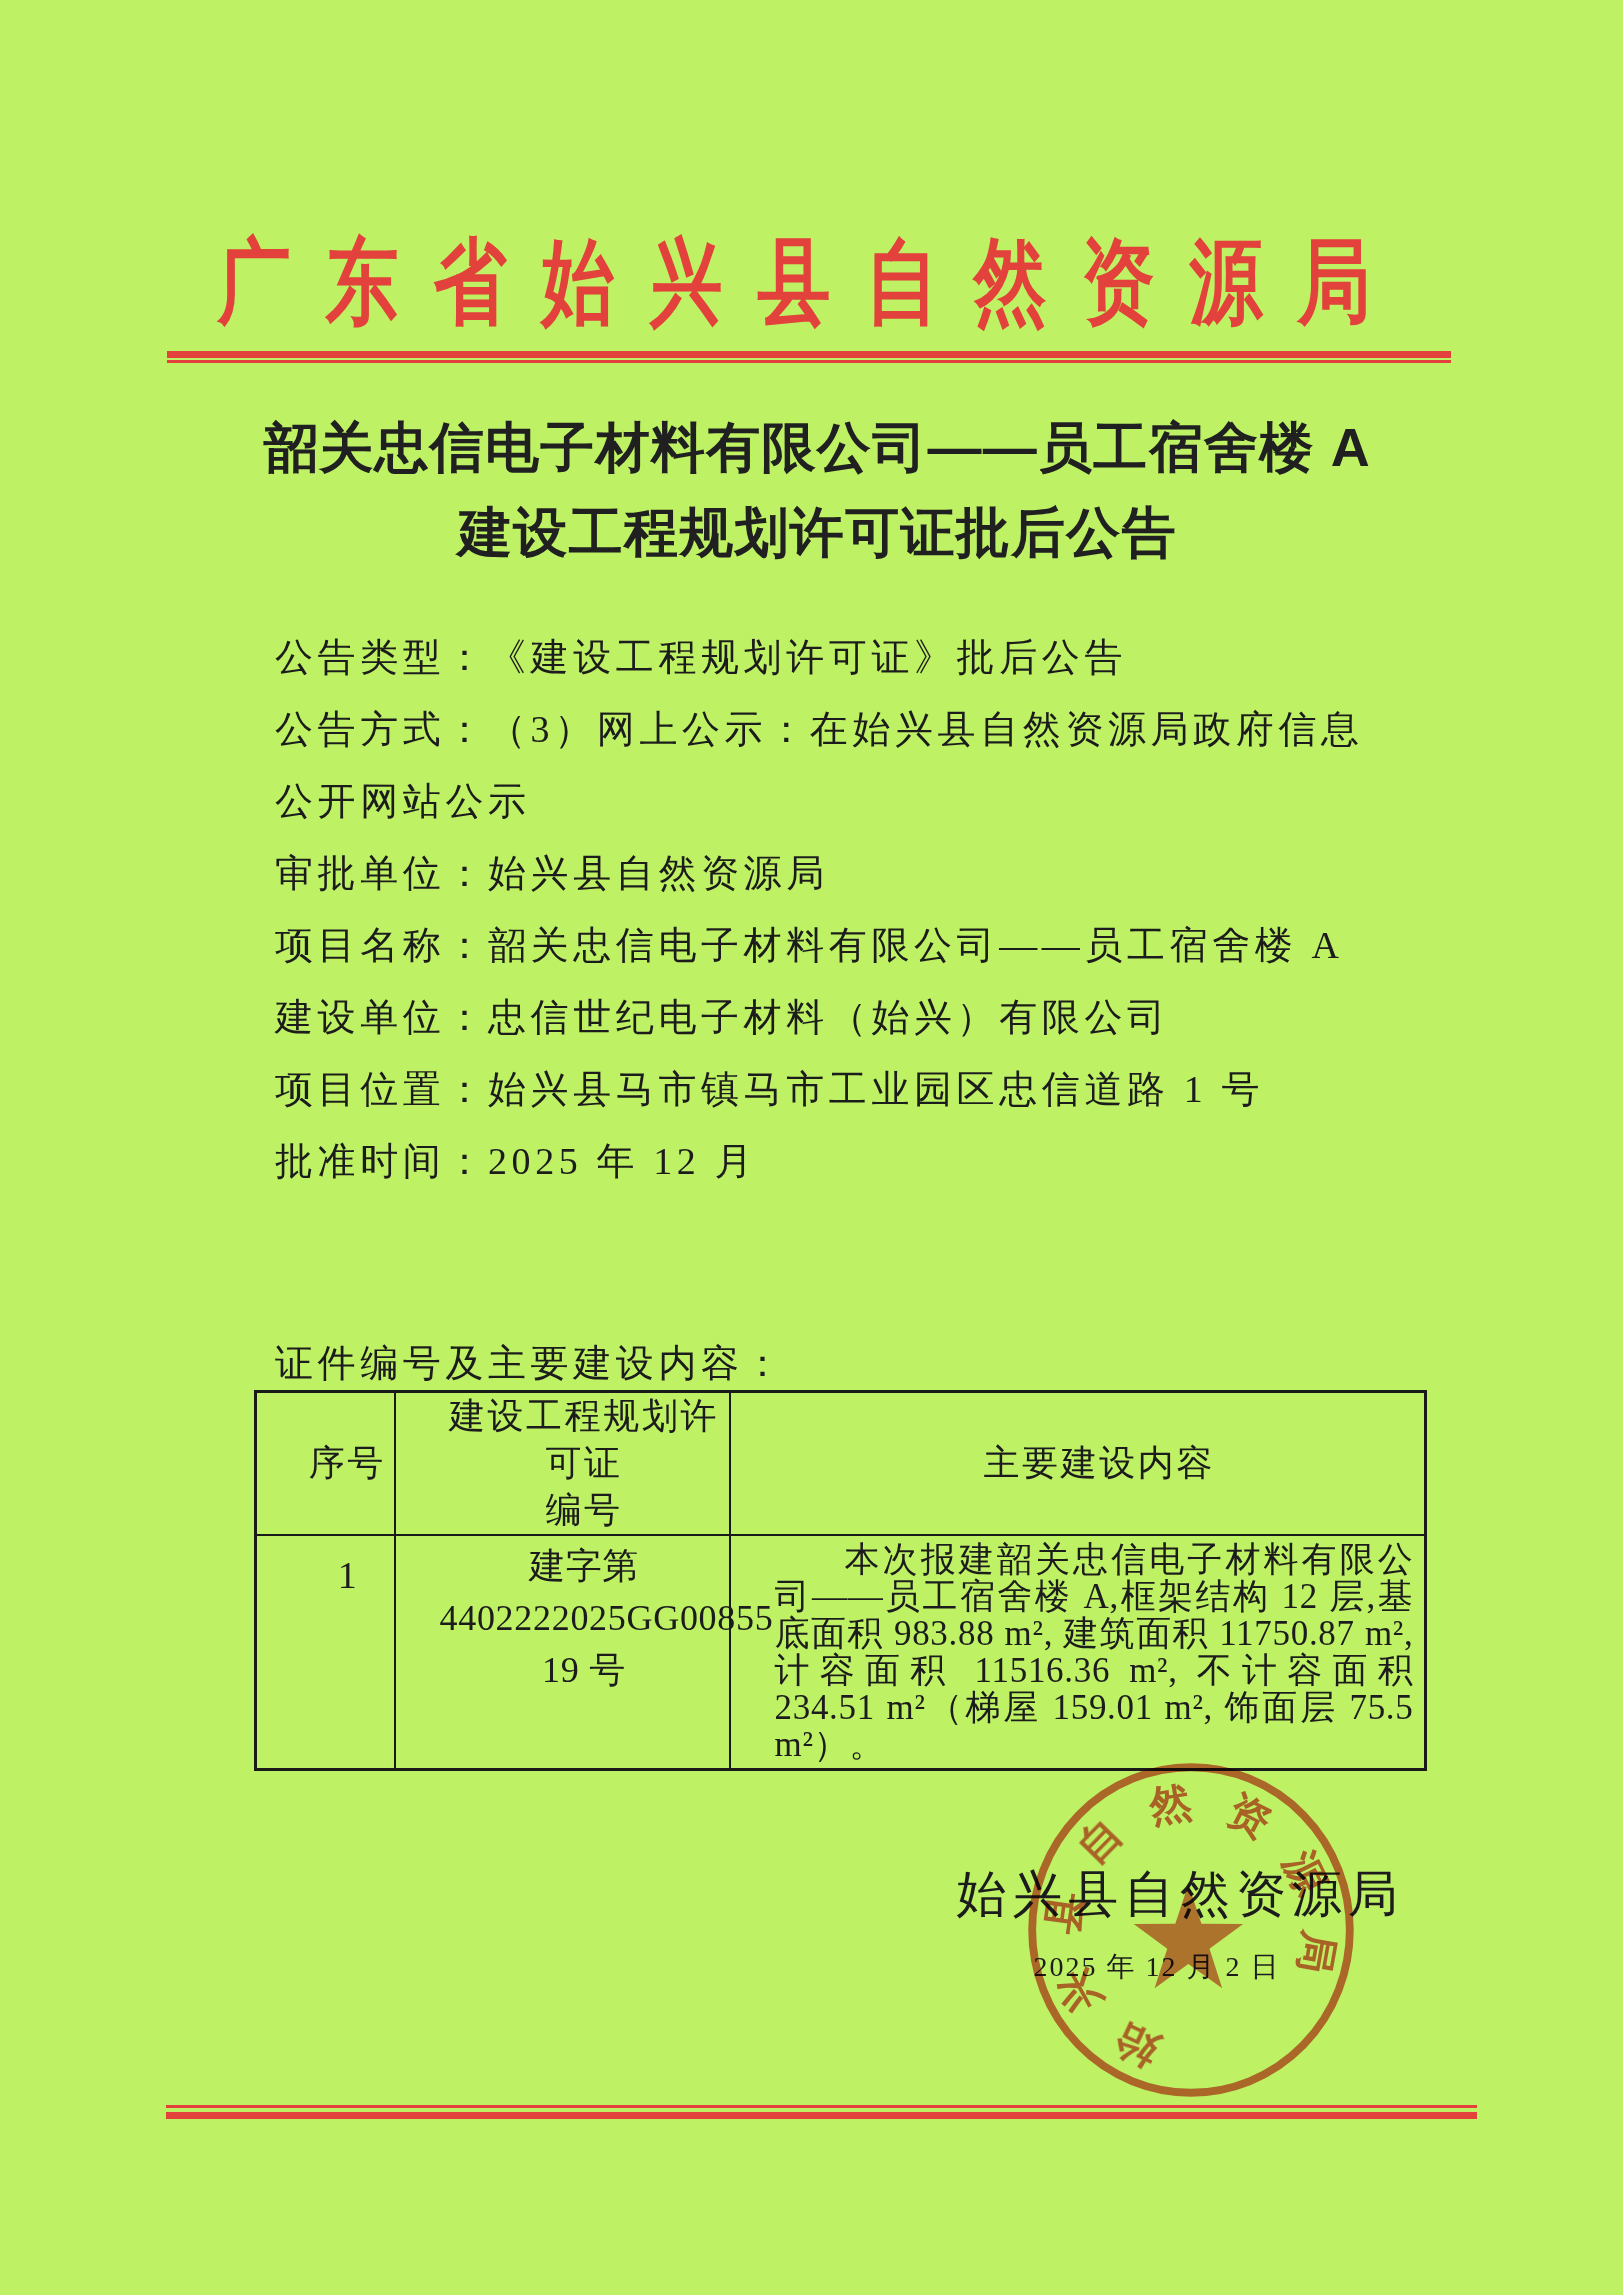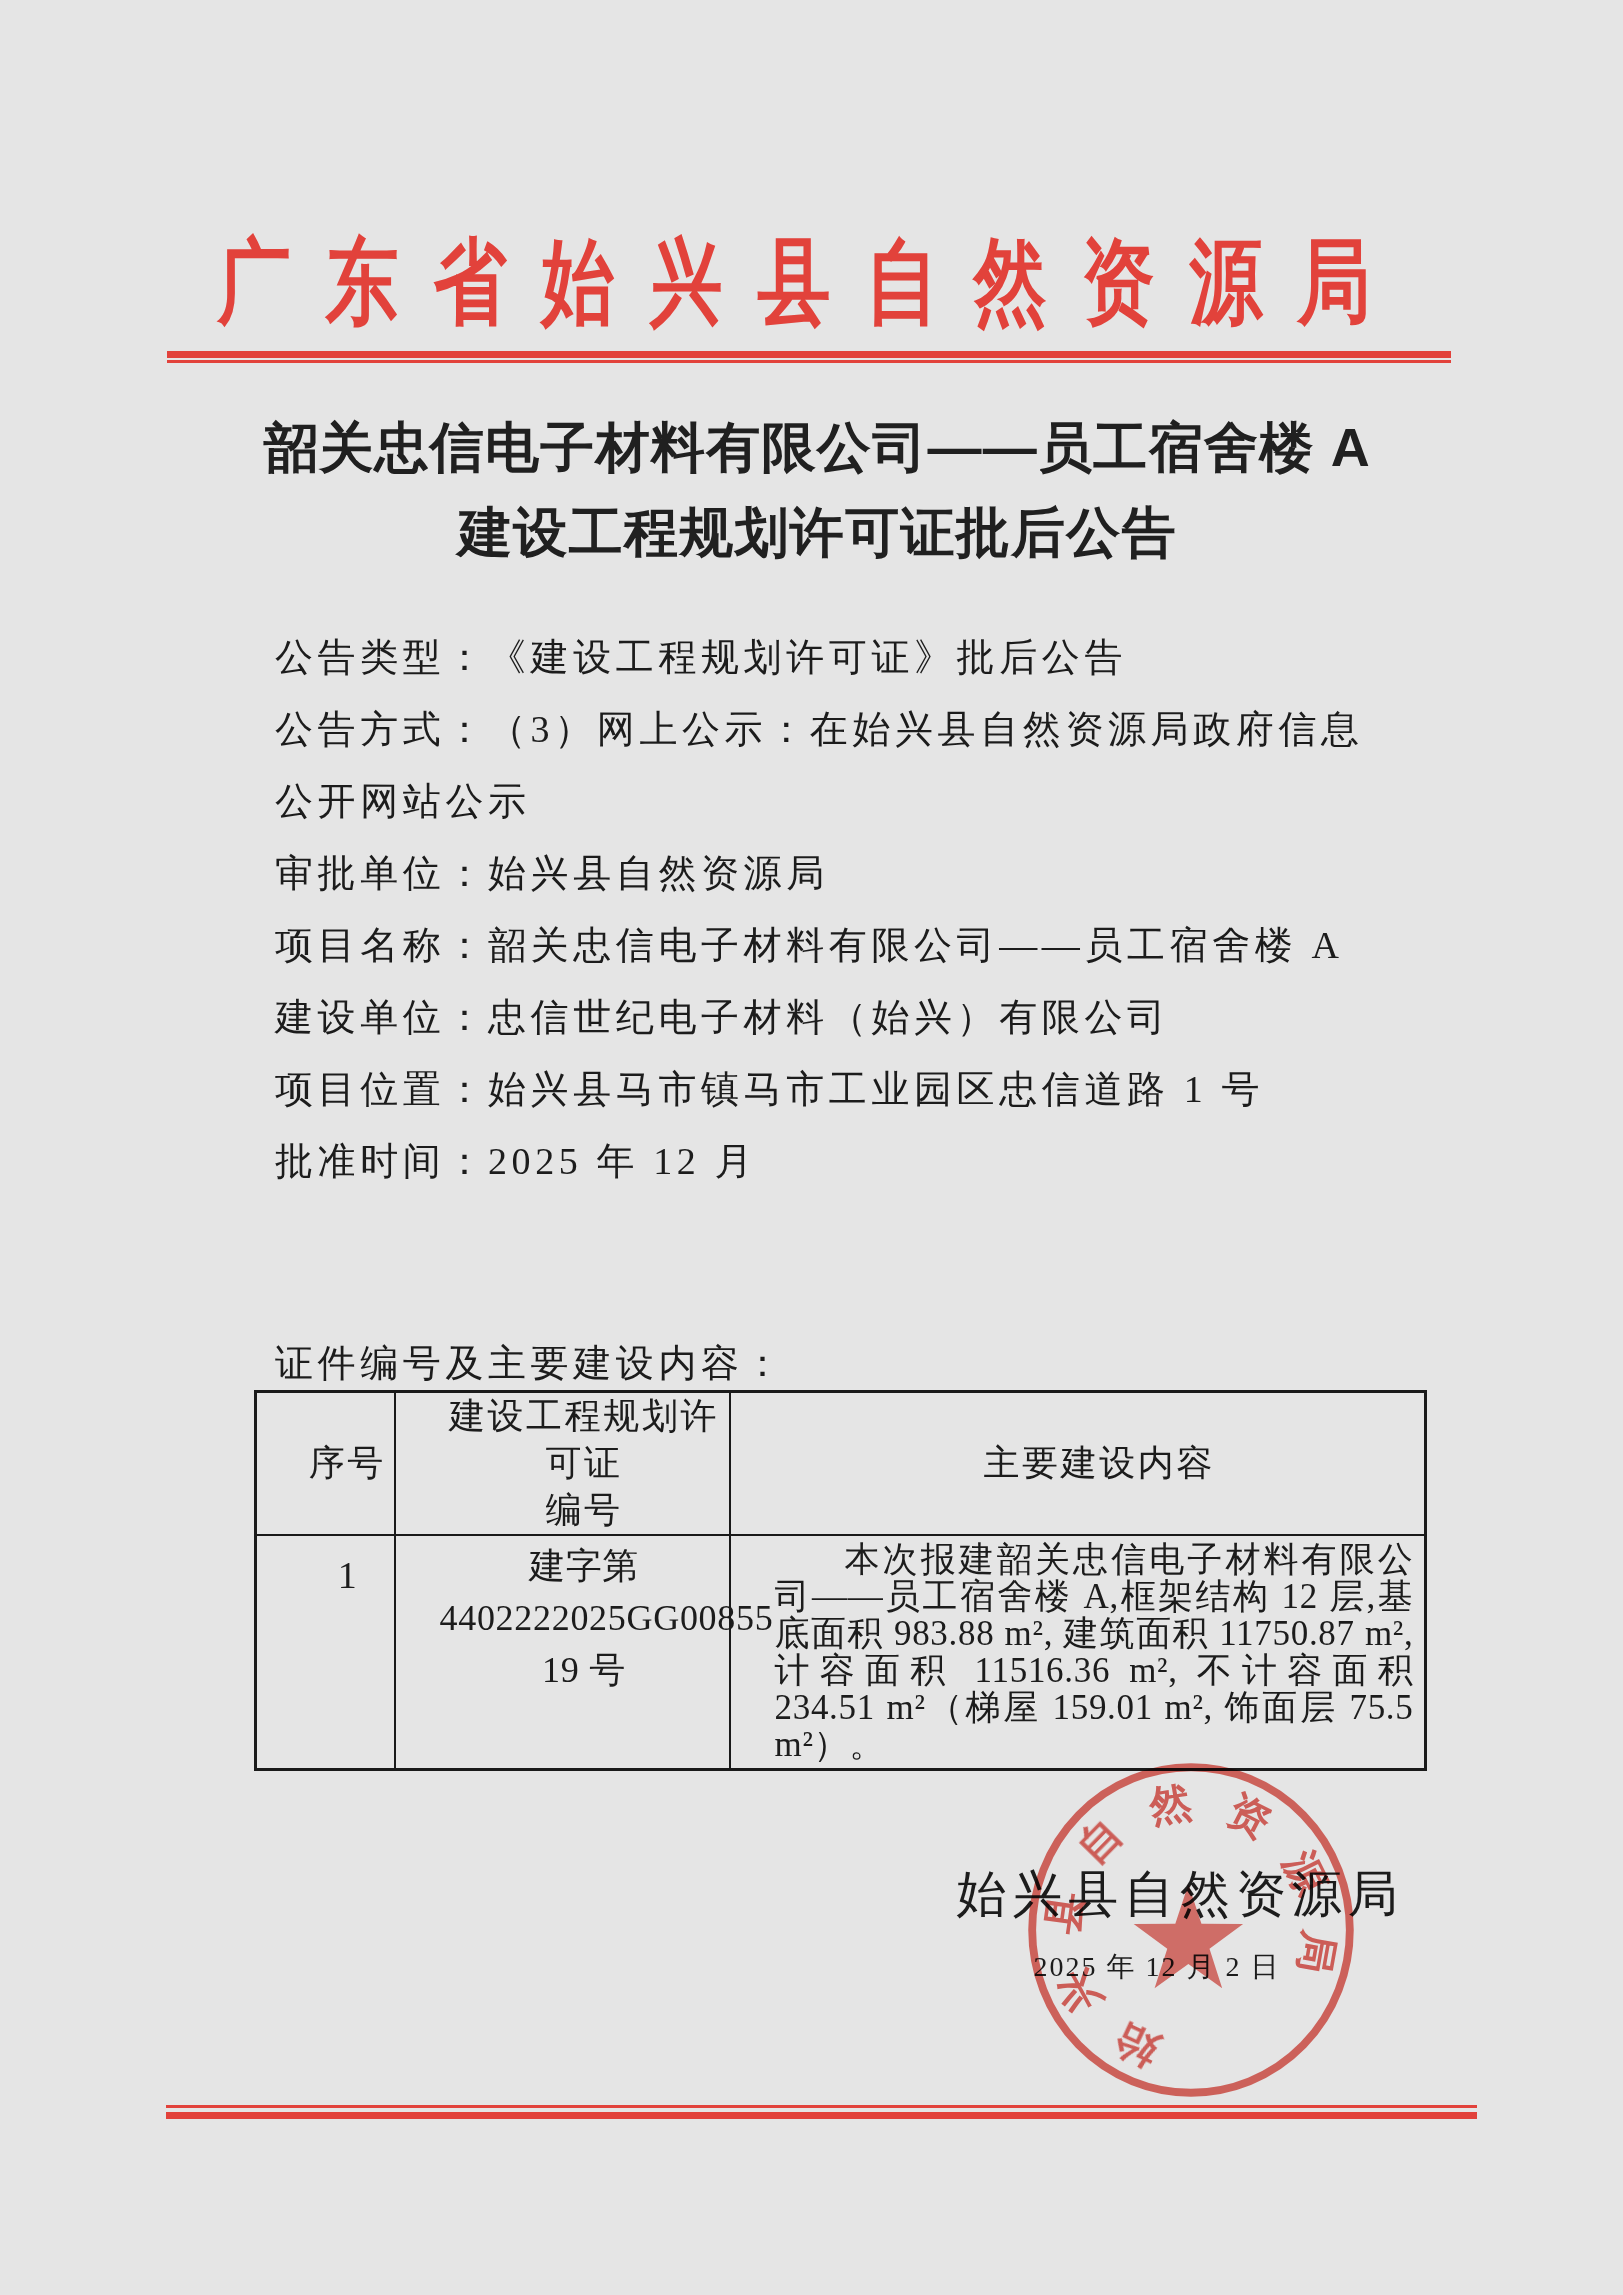--- a/index.html
+++ b/index.html
@@ -1,21 +1,21 @@
 <!DOCTYPE html>
 <html style="font-size:10.5px"><head>
 <meta charset="utf-8">
 <style>
   * { margin: 0; padding: 0; box-sizing: border-box; }
   html, body { background: #ffffff; }
   .page {
     position: relative;
     width: 1623px;
     height: 2295px;
-    background: #e5e5e5;
+    background: #bef264;
     font-family: "Liberation Serif", "DejaVu Serif", serif;
     color: #1c1c1c;
     overflow: hidden;
   }
 
   
   .agency-header {
     position: absolute;
     top: 230px;
     left: 0;

